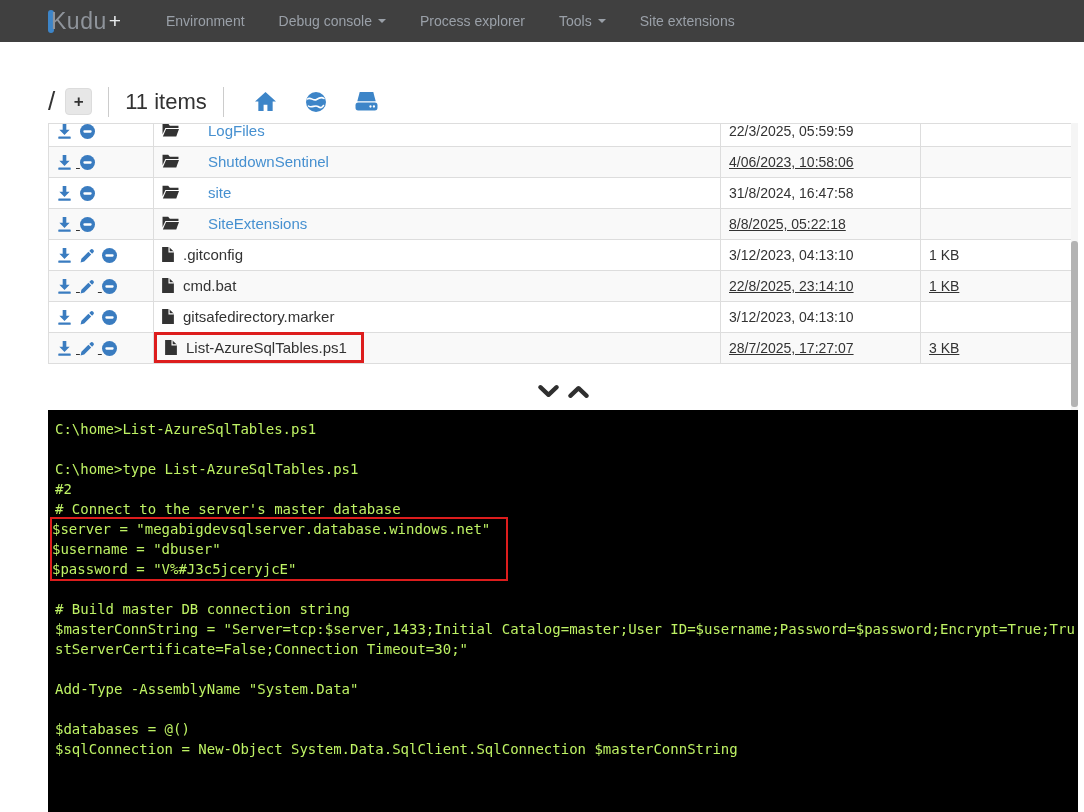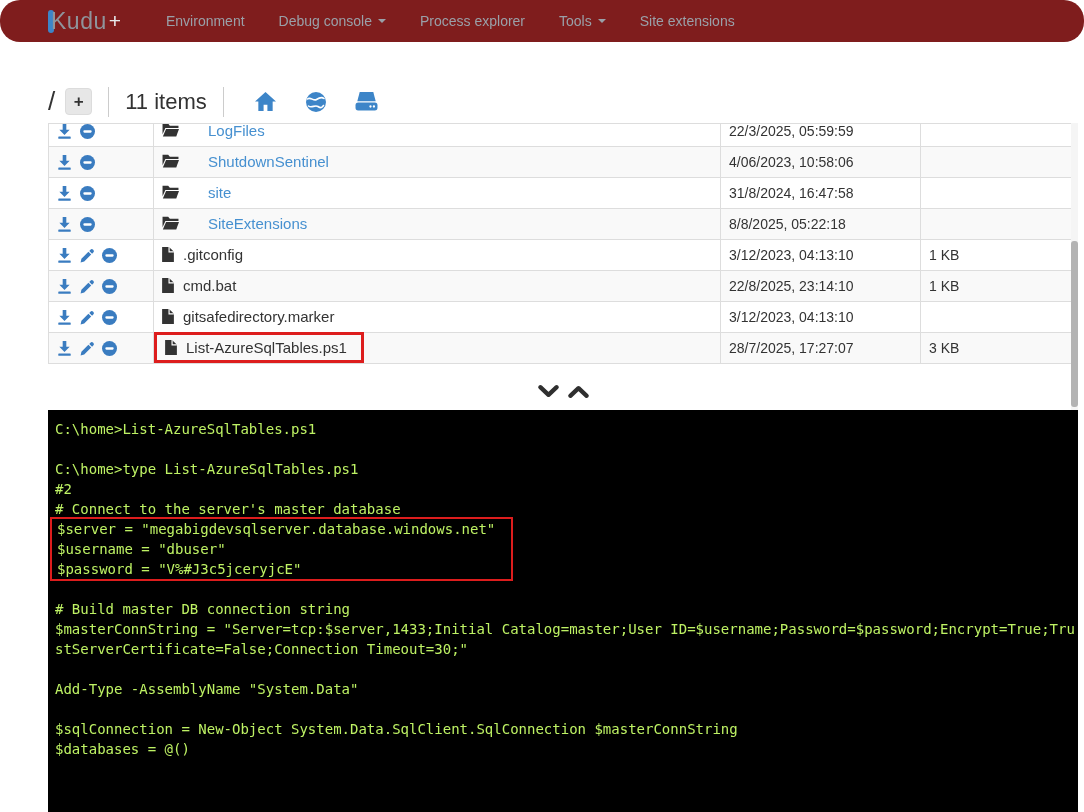--- a/index.html
+++ b/index.html
@@ -1,20 +1,20 @@
 <!DOCTYPE html>
 <html><head>
 <meta charset="utf-8">
 <style>
   * { box-sizing: border-box; }
   html, body { margin:0; padding:0; width:1084px; height:812px; overflow:hidden; background:#fff;
     font-family:"Liberation Sans", sans-serif; }
 
   
-  .navbar { height:42px; background:#7f1d1d; display:flex; align-items:center; padding-left:48px;border-radius:20px; }
+  .navbar { height:42px; background:#404040; display:flex; align-items:center; padding-left:48px; }
   .brand { display:flex; align-items:center; margin-right:28px; cursor:pointer; }
   .k-stem { width:6px; height:23px; background:#3d85c8; border-radius:3px; margin-right:-3px; }
   .brand-text { font-size:23px; color:#8f949b; letter-spacing:0.5px; }
   .brand-plus { font-size:21px; color:#e8eaec; margin-left:2px; }
   .nav-item { color:#9aa0a8; font-size:14px; padding:0 17px; height:42px; display:flex;
     align-items:center; cursor:pointer; white-space:nowrap; }
   .caret { display:inline-block; width:0; height:0; margin-left:6px;
     border-left:4px solid transparent; border-right:4px solid transparent; border-top:4px solid #9aa0a8; }
 
   
@@ -24,21 +24,21 @@
     font-size:17px; font-weight:bold; color:#333; line-height:1; cursor:pointer; }
   .vsep { width:1px; height:30px; background:#ccc; margin:0 16px; }
   .items-count { font-size:22px; color:#333; }
   .tool-icon { margin:0 14px; cursor:pointer; display:inline-flex; align-items:center; background:none; border:none; padding:0; }
 
   
   .content-scroll { position:relative; margin-left:48px; width:1030px; }
   .table-viewport { height:250px; overflow:hidden; border-top:1px solid #ddd; }
   table.files { border-collapse:collapse; width:100%; margin-top:-9px; table-layout:fixed; }
   td.cell { border:1px solid #ddd; padding:5px 8px; font-size:14px; color:#333; height:31px; vertical-align:middle; }
-  tr.striped td { background:#f9f9f9; }
+  tr.striped td { background:#f9f9f9;text-decoration:underline; }
   .actions-cell { width:105px; white-space:nowrap; }
   .name-cell { width:567px; }
   .modified-cell { width:200px; }
   .size-cell { width:158px; }
   .action { display:inline-flex; vertical-align:middle; margin-right:4px; cursor:pointer; }
   .cell-inner { display:inline-flex; align-items:center; gap:9px; }
   .entry-name { font-size:15px; text-decoration:none; }
   .entry-name.link { color:#4690d0; cursor:pointer;margin-left:20px; }
   .entry-name.plain { color:#333; }
   .red-box { border:3px solid #dd1d1d; padding:4px 14px 4px 8px; margin:-7px 0 -7px -8px; }
@@ -48,21 +48,21 @@
   .vscroll-thumb { position:absolute; top:41%; left:0; width:7px; height:58%; background:#b3b3b3; border-radius:3px; }
 
   
   .chevron-bar { height:37px; display:flex; align-items:center; justify-content:center; gap:7px; }
   .chev { cursor:pointer; display:inline-flex; background:none; border:none; padding:0; }
 
   
   .console { margin-left:48px; width:1030px; height:402px; background:#000; padding:9px 0 0 7px;
     font-family:"DejaVu Sans Mono", monospace; font-size:14px; color:#bef264; cursor:text; overflow:hidden; }
   .console-line { line-height:20px; min-height:20px; white-space:pre-wrap; word-break:break-all; }
-  .console-red-box { border:2px solid #dd1d1d; margin:-2px 16px -2px -5px; padding-left:5px;
+  .console-red-box { border:2px solid #dd1d1d; margin:-2px 16px -2px -5px; 
     width:fit-content; padding-right:16px; }
 </style>
 </head>
 <body>
 
 <div class="navbar">
   <div class="brand">
     <span class="k-stem"></span>
     <span class="brand-text">Kudu</span>
     <span class="brand-plus">+</span>
@@ -398,16 +398,16 @@
       <div class="console-line">$username = "dbuser"</div>
       <div class="console-line">$password = "V%#J3c5jceryjcE"</div>
     </div>
   <div id="console-after">
       <div class="console-line"></div>
       <div class="console-line"># Build master DB connection string</div>
       <div class="console-line">$masterConnString = "Server=tcp:$server,1433;Initial Catalog=master;User ID=$username;Password=$password;Encrypt=True;TrustServerCertificate=False;Connection Timeout=30;"</div>
       <div class="console-line"></div>
       <div class="console-line">Add-Type -AssemblyName "System.Data"</div>
       <div class="console-line"></div>
+      <div class="console-line">$databases = @()</div>
       <div class="console-line">$sqlConnection = New-Object System.Data.SqlClient.SqlConnection $masterConnString</div>
-      <div class="console-line">$databases = @()</div>
     </div>
 </div>
 
 </body></html>

